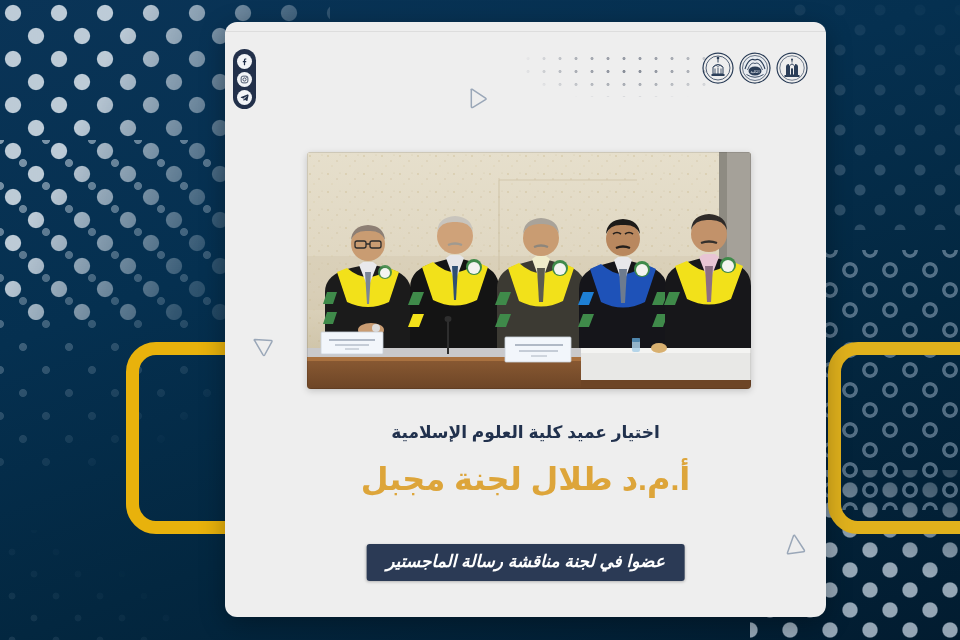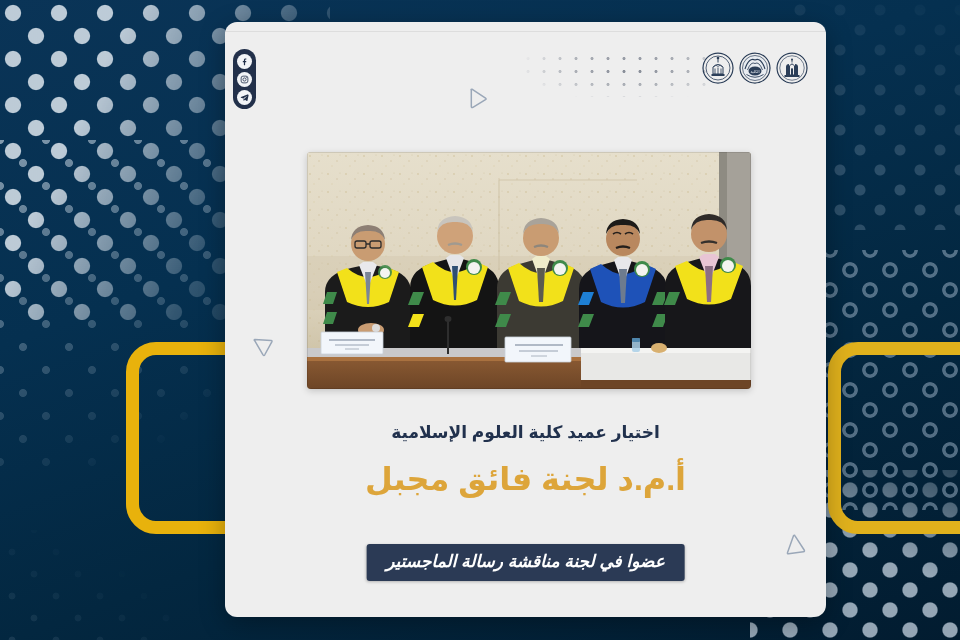--- a/index.html
+++ b/index.html
@@ -482,17 +482,17 @@
         <rect x="325" y="186" width="8" height="4" rx="1" fill="#4f86ad"></rect>
         <ellipse cx="352" cy="196" rx="8" ry="5" fill="#d8b070"></ellipse>
         <rect x="140" y="168" width="2" height="34" fill="#2e2e2e"></rect>
         <ellipse cx="141" cy="167" rx="3.5" ry="3" fill="#2e2e2e"></ellipse>
 
         <rect x="0" y="0" width="444" height="237" fill="none" stroke="rgba(0,0,0,0.10)" stroke-width="2"></rect>
       </svg>
     </div>
 
     <div class="subtitle">اختيار عميد كلية العلوم الإسلامية</div>
-    <div class="name-title">أ.م.د لجنة فائق مجبل</div>
+    <div class="name-title">أ.م.د طلال لجنة مجبل</div>
     <div class="role-banner">عضوا في لجنة مناقشة رسالة الماجستير</div>
 
   </div>
 </div>
 
 </body></html>

